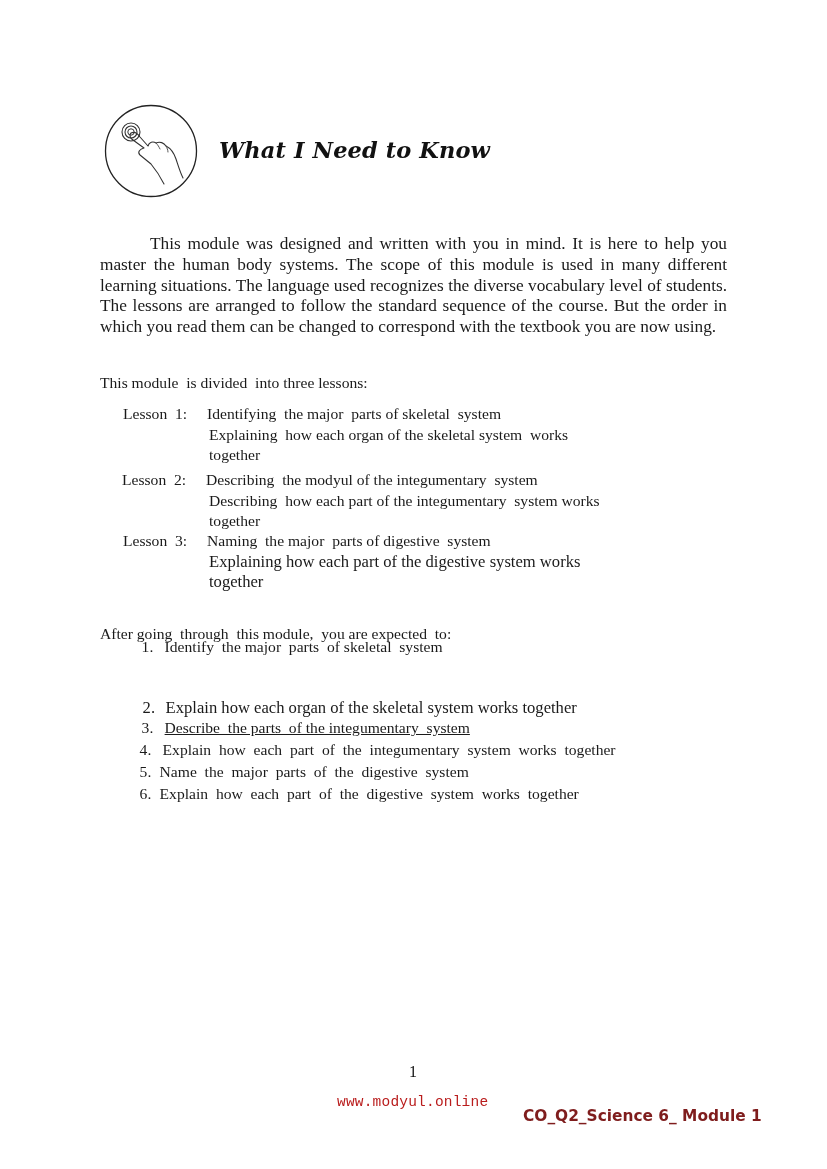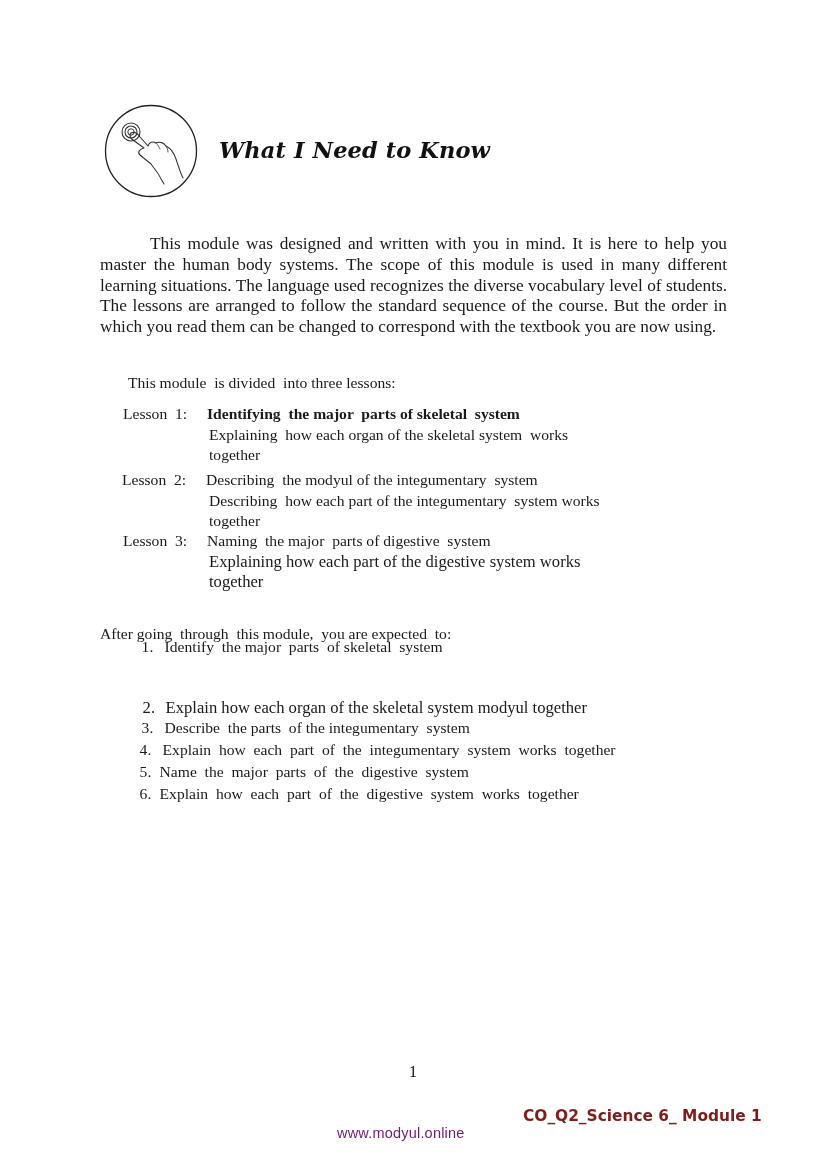--- a/index.html
+++ b/index.html
@@ -102,24 +102,24 @@
       left: 523px;
       top: 1107px;
       font-family: "DejaVu Sans", "Liberation Sans", sans-serif;
       font-weight: bold;
       font-size: 15.4px;
       color: #7f1d1d;
       white-space: nowrap;
     }
     #watermark {
       left: 337px;
-      top: 1125px;
-      font-family: Liberation Sans, sans-serif;
+      top: 1094px;
+      font-family: Liberation Mono, monospace;
       font-size: 14.5px;
-      color: #701a75;
+      color: #b91c1c;
       white-space: nowrap;
       letter-spacing: 0.2px;
     }
   </style>
 </head>
 <body>
 
 <div class="abs" id="header-icon">
   <svg width="94" height="94" viewBox="0 0 94 94">
     <circle cx="47" cy="47" r="45.5" fill="none" stroke="#222" stroke-width="1.3"></circle>
@@ -134,26 +134,26 @@
              M40 44 C36 45 33 48 36 51
              L47 60 C52 66 56 72 60 80
              M27 29 C25 31 26 34 29 36 L40 44" fill="none" stroke="#333" stroke-width="1.1" stroke-linecap="round" stroke-linejoin="round"></path>
     <path d="M52 39 C54 41 55 43 56 45 M62 42 C63 44 64 46 64 48" fill="none" stroke="#444" stroke-width="0.9" stroke-linecap="round"></path>
   </svg>
 </div>
 <div class="abs" id="page-title">What I Need to Know</div>
 
 <p class="abs" id="intro-paragraph">This module was designed and written with you in mind. It is here to help you master the human body systems. The scope of this module is used in many different learning situations. The language used recognizes the diverse vocabulary level of students. The lessons are arranged to follow the standard sequence of the course. But the order in which you read them can be changed to correspond with the textbook you are now using.</p>
 
-<div class="abs plain" id="lessons-intro" style="white-space: pre; margin-left: 28px;">This module  is divided  into three lessons:</div>
+<div class="abs plain" id="lessons-intro" style="white-space: pre;">This module  is divided  into three lessons:</div>
 
 <div>
   <div>
     <span class="abs plain lesson-label" id="lesson-1-label" style="white-space: pre;">Lesson  1:</span>
-    <span class="abs plain lesson-text" id="lesson-1-title" style="white-space: pre; font-weight: bold;">Identifying  the major  parts of skeletal  system</span>
+    <span class="abs plain lesson-text" id="lesson-1-title" style="white-space: pre;">Identifying  the major  parts of skeletal  system</span>
     <span class="abs plain lesson-sub" id="lesson-1-sub-1" style="white-space: pre; text-align: right;">Explaining  how each organ of the skeletal system  works</span>
     <span class="abs plain lesson-sub" id="lesson-1-sub-2" style="white-space: pre;">together</span>
   </div>
   <div>
     <span class="abs plain lesson-label" id="lesson-2-label" style="white-space: pre;">Lesson  2:</span>
     <span class="abs plain lesson-text" id="lesson-2-title" style="white-space: pre;">Describing  the modyul of the integumentary  system</span>
     <span class="abs plain lesson-sub" id="lesson-2-sub-1" style="white-space: pre;">Describing  how each part of the integumentary  system works</span>
     <span class="abs plain lesson-sub" id="lesson-2-sub-2" style="white-space: pre;">together</span>
   </div>
   <div>
@@ -164,24 +164,24 @@
   </div>
 </div>
 
 <div class="abs plain" id="objectives-intro" style="white-space: pre;">After going  through  this module,  you are expected  to:</div>
 
 <div>
   <div class="abs plain obj-row" id="objective-1" style="white-space: pre;">
     <span class="obj-number" style="white-space: pre;">1.</span><span style="white-space: pre;">Identify  the major  parts  of skeletal  system</span>
   </div>
   <div class="abs plain obj-row" id="objective-2" style="white-space: pre;">
-    <span class="obj-number" style="white-space: pre;">2.</span><span style="white-space: pre;">Explain how each organ of the skeletal system modyul together</span>
+    <span class="obj-number" style="white-space: pre;">2.</span><span style="white-space: pre;">Explain how each organ of the skeletal system works together</span>
   </div>
   <div class="abs plain obj-row" id="objective-3" style="white-space: pre;">
-    <span class="obj-number" style="white-space: pre;">3.</span><span style="white-space: pre;">Describe  the parts  of the integumentary  system</span>
+    <span class="obj-number" style="white-space: pre;">3.</span><span style="white-space: pre; text-decoration: underline;">Describe  the parts  of the integumentary  system</span>
   </div>
   <div class="abs plain obj-row" id="objective-4" style="white-space: pre;">
     <span class="obj-number" style="white-space: pre;">4.</span><span style="white-space: pre;">Explain  how  each  part  of  the  integumentary  system  works  together</span>
   </div>
   <div class="abs plain obj-row" id="objective-5" style="white-space: pre;">
     <span class="obj-number" style="white-space: pre;">5.</span><span style="white-space: pre; text-align: right;">Name  the  major  parts  of  the  digestive  system</span>
   </div>
   <div class="abs plain obj-row" id="objective-6" style="white-space: pre;">
     <span class="obj-number" style="white-space: pre;">6.</span><span style="white-space: pre;">Explain  how  each  part  of  the  digestive  system  works  together</span>
   </div>

